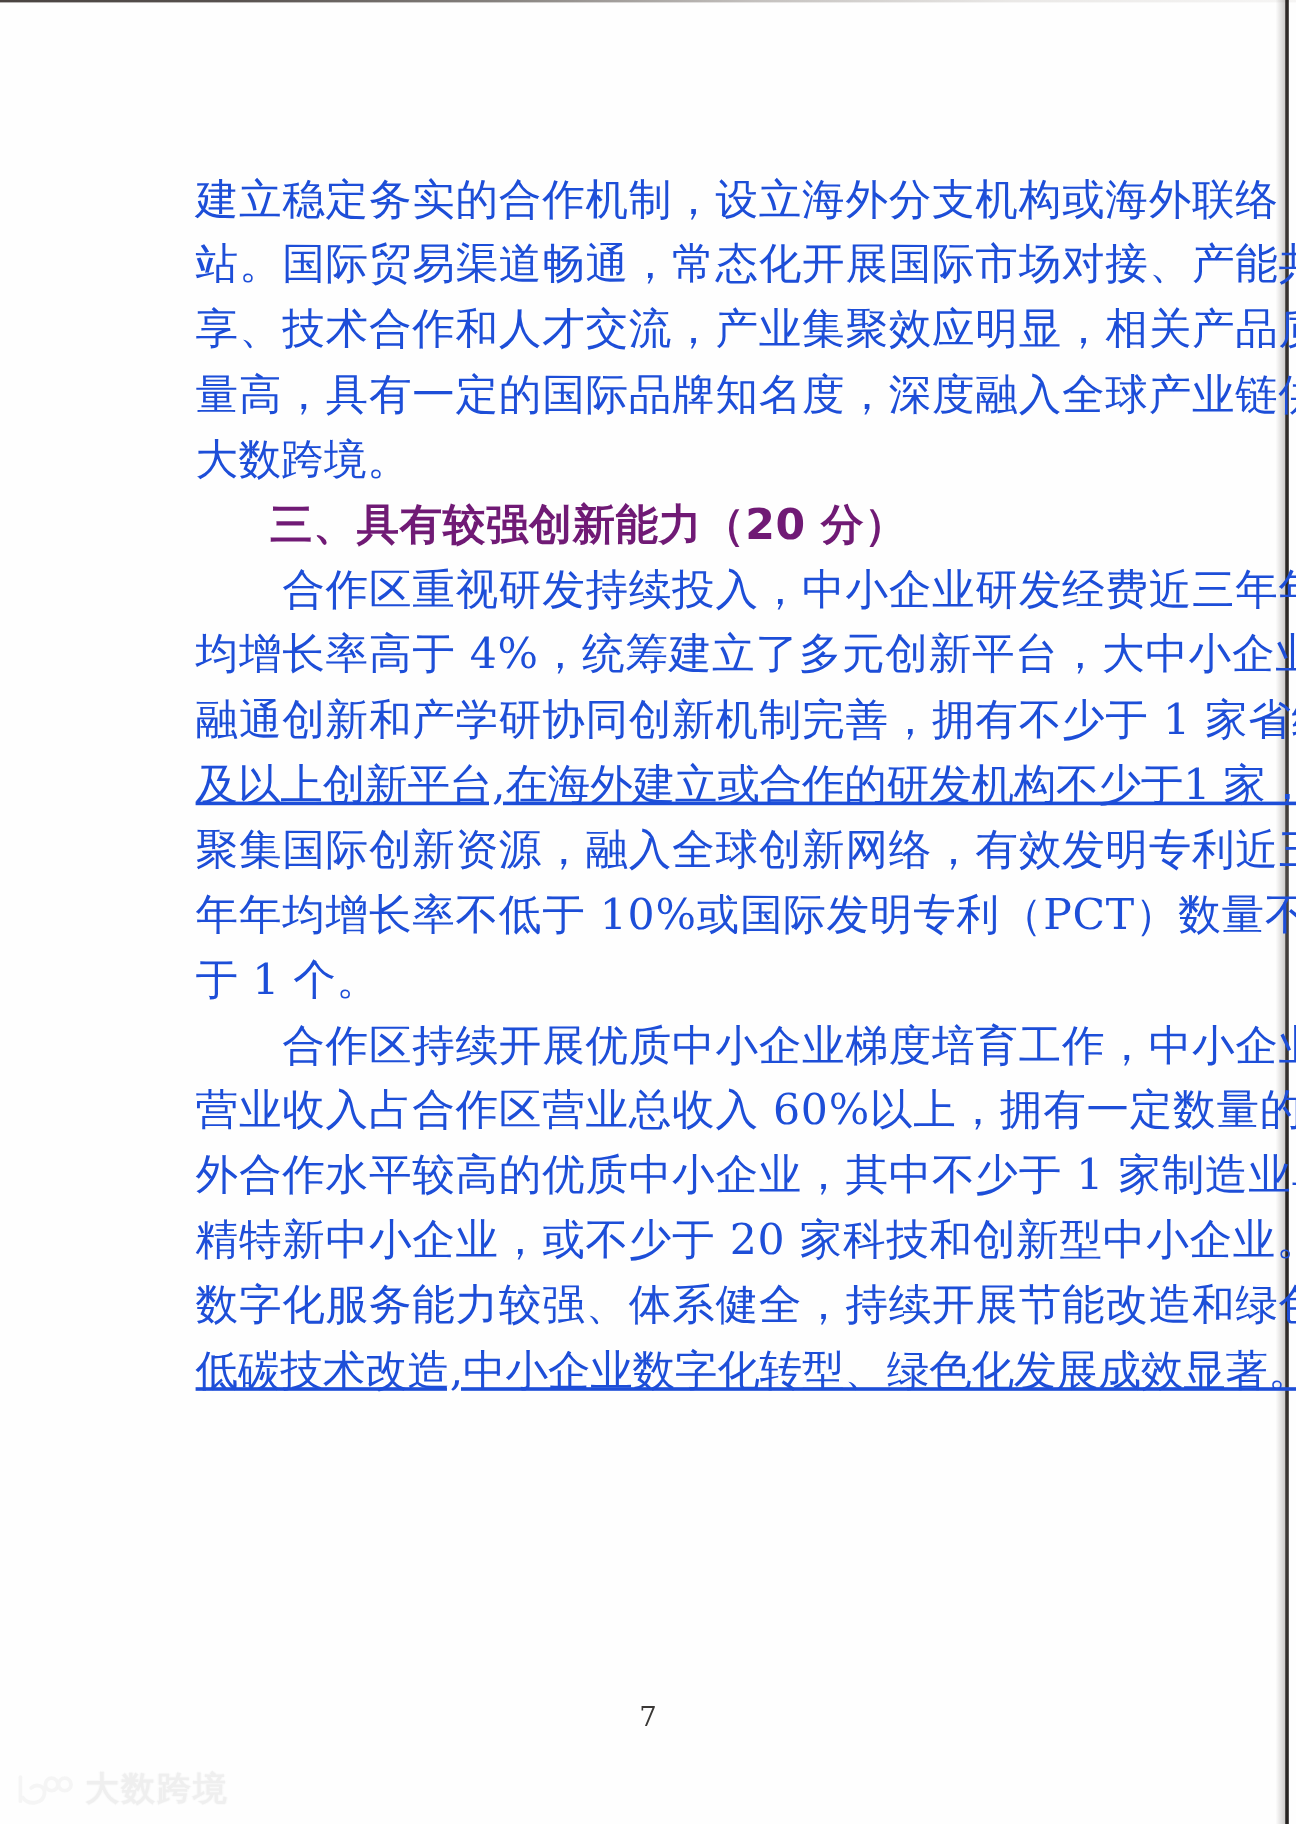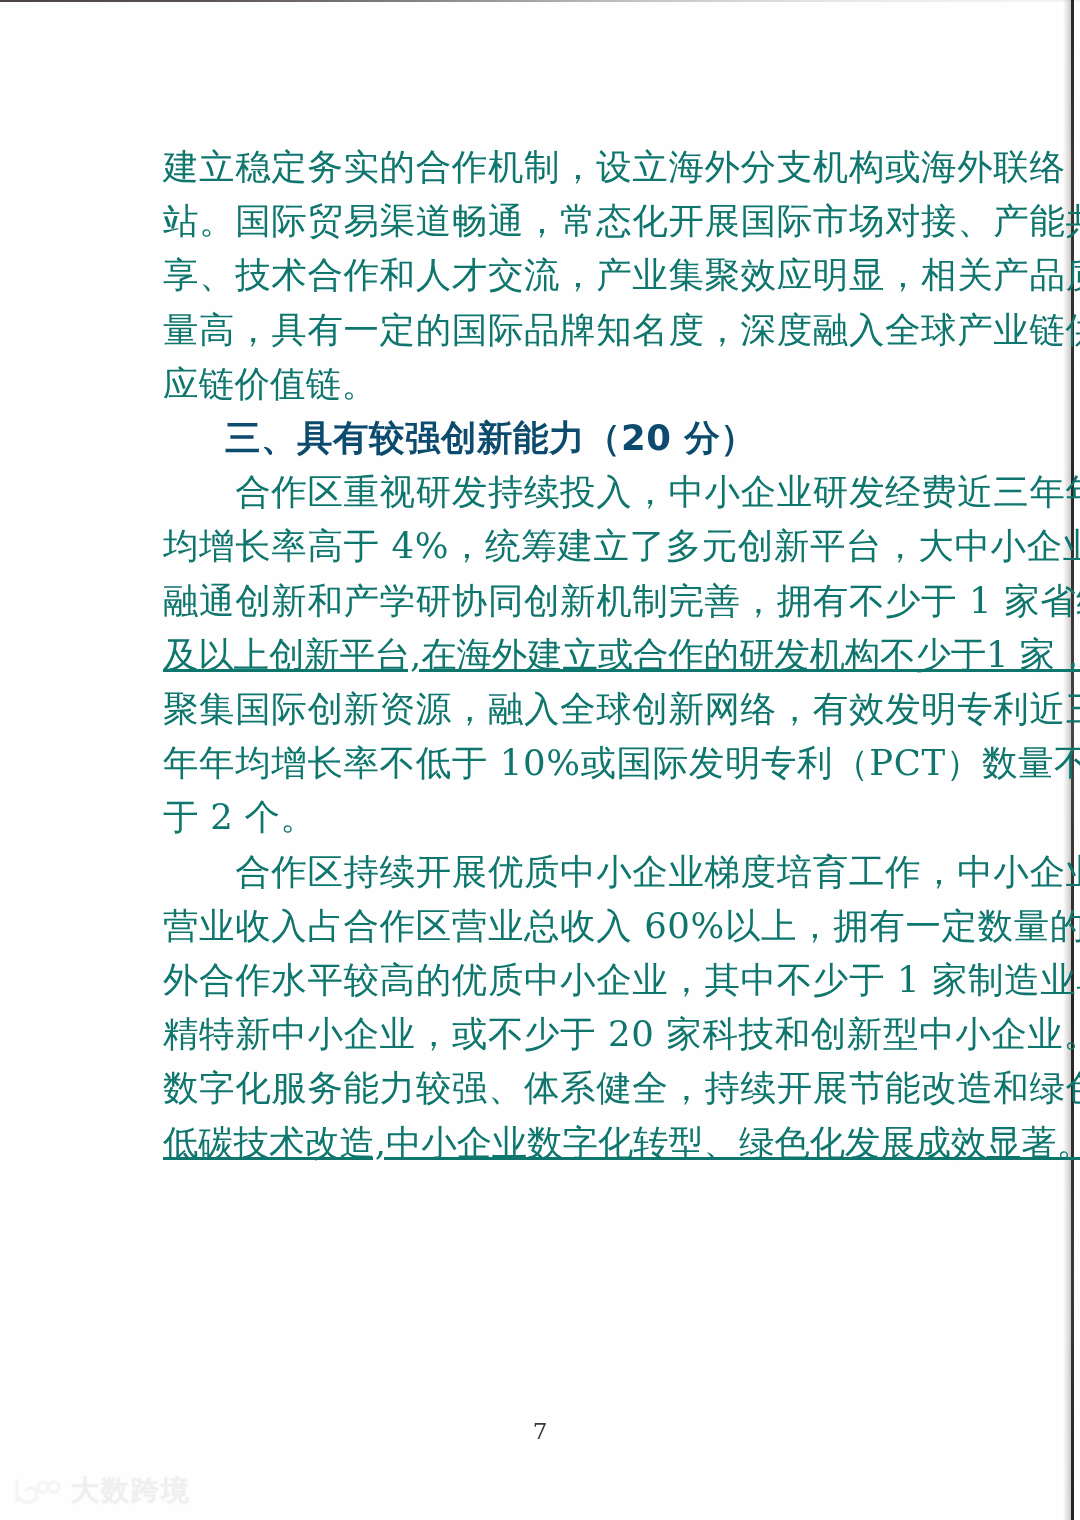--- a/index.html
+++ b/index.html
@@ -47,39 +47,39 @@
   #textblock {
     position: absolute;
     left: 163px;
     top: 140px;
     width: 766px;
   }
 
   .line {
     font-size: 35.5px;
     line-height: 54.2px;
-    color: #0f766e;
+    color: #1d4ed8;
     white-space: pre;
     letter-spacing: 0.2px;
     font-family: "DejaVu Serif", "Liberation Serif", serif;
   }
   .line.justify {
     
     letter-spacing: 0.6px;
   }
   .line.tight {
     letter-spacing: -0.2px;
     text-decoration: underline;
   }
 
   .heading {
     font-size: 35.5px;
     line-height: 54.2px;
     font-weight: 700;
-    color: #0c4a6e;
+    color: #701a75;
     white-space: pre;
     letter-spacing: 0.5px;
     padding-left: 62px;
     font-family: "DejaVu Sans", "Liberation Sans", sans-serif;
   }
 
   #page-number {
     position: absolute;
     left: 0;
     top: 1418px;
@@ -126,33 +126,33 @@
   <div id="scan-edge-right-soft"></div>
   <div id="scan-edge-right"></div>
 
   <div id="textblock">
 
     <div>
       <div class="line justify">建立稳定务实的合作机制，设立海外分支机构或海外联络</div>
       <div class="line justify">站。国际贸易渠道畅通，常态化开展国际市场对接、产能共</div>
       <div class="line justify">享、技术合作和人才交流，产业集聚效应明显，相关产品质</div>
       <div class="line justify">量高，具有一定的国际品牌知名度，深度融入全球产业链供</div>
-      <div class="line">应链价值链。</div>
+      <div class="line">大数跨境。</div>
     </div>
 
     <div class="heading">三、具有较强创新能力（20 分）</div>
 
     <div>
       <div class="line justify">　　合作区重视研发持续投入，中小企业研发经费近三年年</div>
       <div class="line justify">均增长率高于 4%，统筹建立了多元创新平台，大中小企业</div>
       <div class="line justify">融通创新和产学研协同创新机制完善，拥有不少于 1 家省级</div>
       <div class="line tight">及以上创新平台,在海外建立或合作的研发机构不少于1 家，</div>
       <div class="line justify">聚集国际创新资源，融入全球创新网络，有效发明专利近三</div>
       <div class="line justify">年年均增长率不低于 10%或国际发明专利（PCT）数量不低</div>
-      <div class="line">于 2 个。</div>
+      <div class="line">于 1 个。</div>
     </div>
 
 
     <div>
       <div class="line justify">　　合作区持续开展优质中小企业梯度培育工作，中小企业</div>
       <div class="line justify">营业收入占合作区营业总收入 60%以上，拥有一定数量的对</div>
       <div class="line justify">外合作水平较高的优质中小企业，其中不少于 1 家制造业单</div>
       <div class="line justify">精特新中小企业，或不少于 20 家科技和创新型中小企业。</div>
       <div class="line justify">数字化服务能力较强、体系健全，持续开展节能改造和绿色</div>
       <div class="line tight">低碳技术改造,中小企业数字化转型、绿色化发展成效显著。</div>

